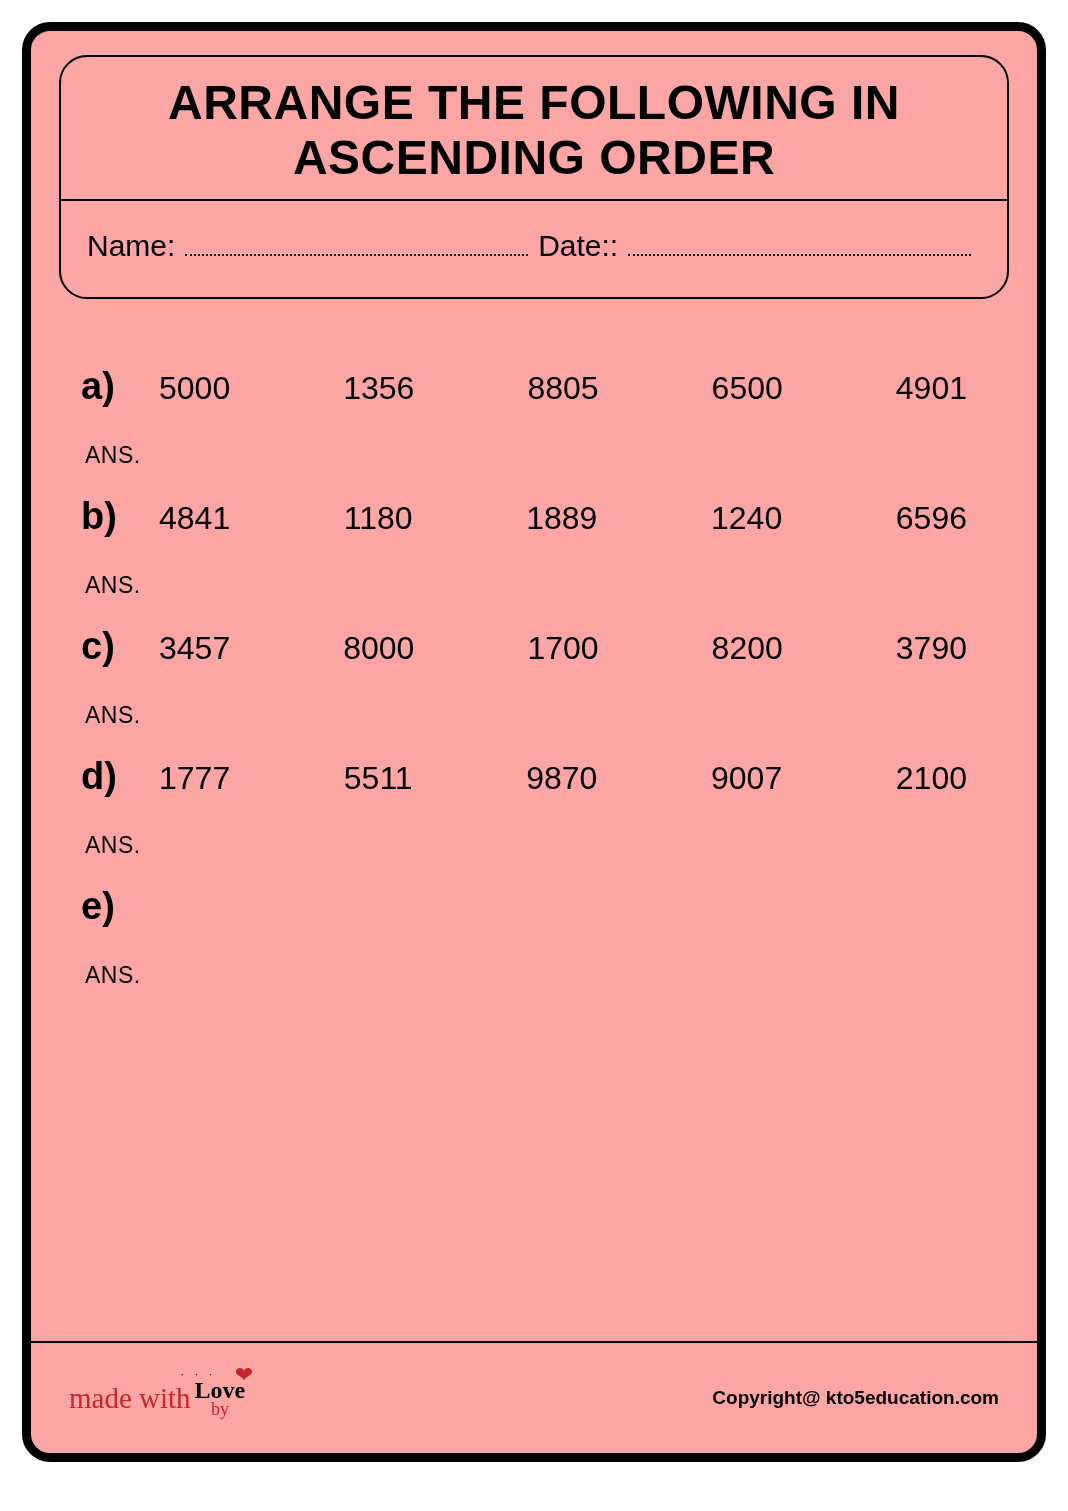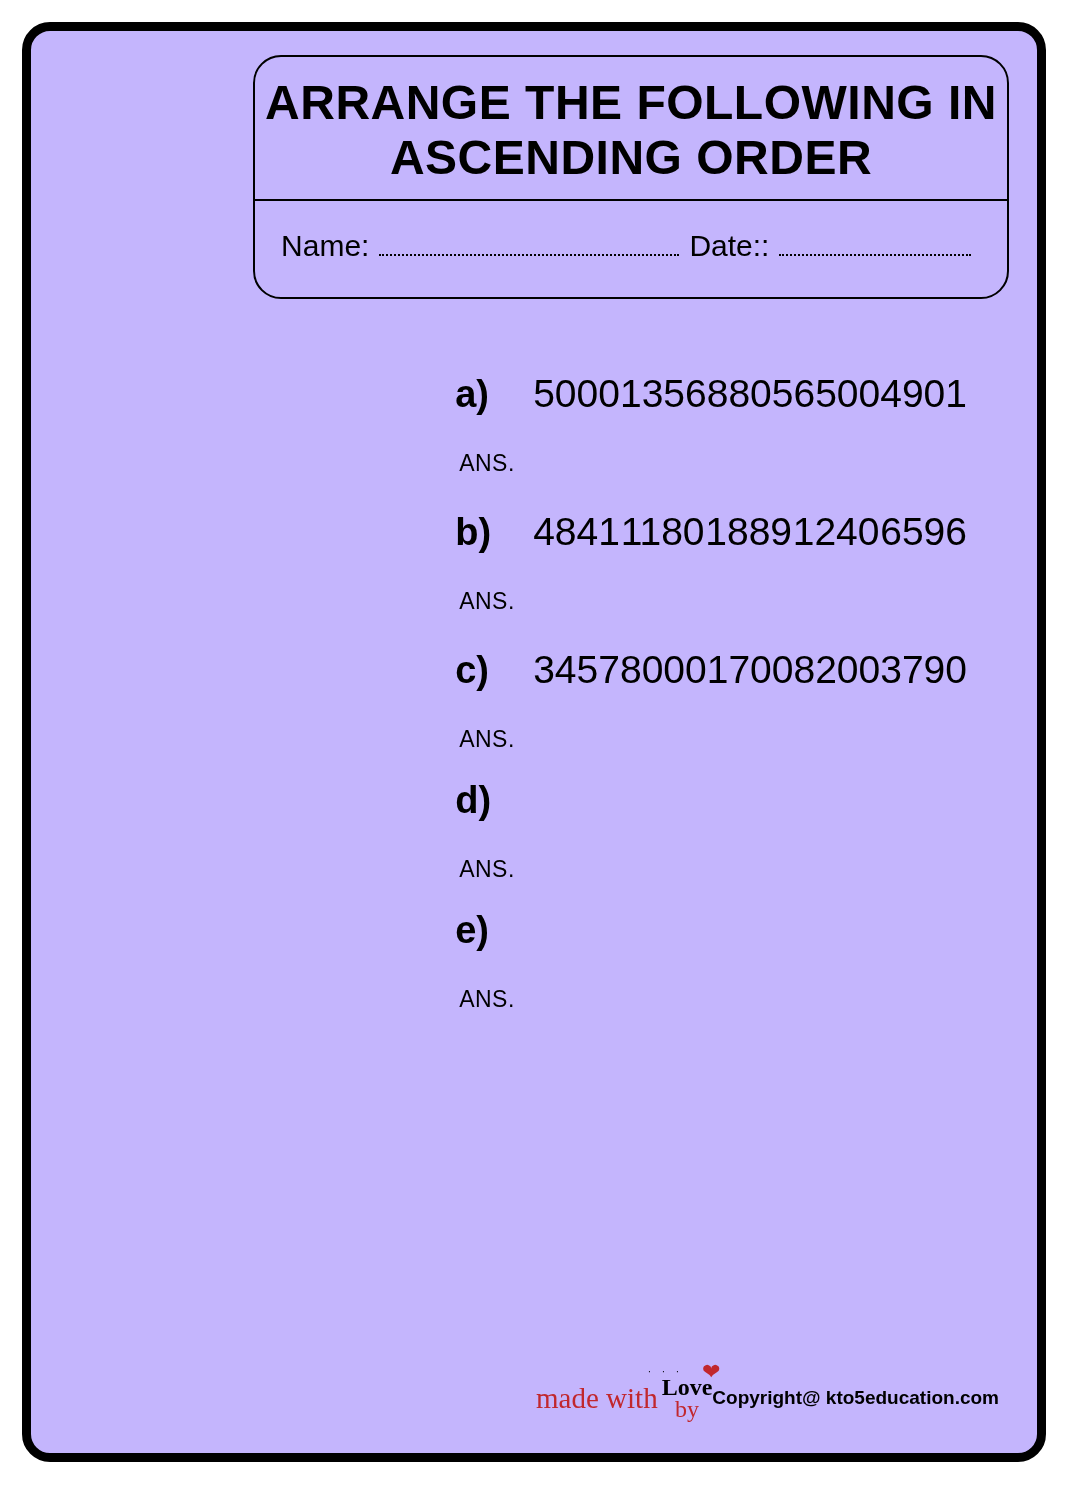--- a/index.html
+++ b/index.html
@@ -11,24 +11,23 @@
     position: relative;
   }
   .page {
     position: absolute;
     left: 22px;
     top: 22px;
     width: 1024px;
     height: 1440px;
     border: 9px solid #000;
     border-radius: 28px;
-    background: #c4b5fd;
+    background: #fca5a5;
     display: flex;
     flex-direction: column;
-    align-items: flex-end;
   }
   .header-box {
     margin: 24px 28px 0 28px;
     border: 2px solid #000;
     border-radius: 28px;
     overflow: hidden;
   }
   .title {
     font-weight: 900;
     font-size: 48px;
@@ -72,23 +71,22 @@
   }
   .qlabel {
     font-weight: 900;
     font-size: 38px;
     width: 70px;
   }
   .nums {
     flex: 1;
     display: flex;
     justify-content: space-between;
-    font-size: 39px;
+    font-size: 32px;
     padding-right: 20px;
-    margin-top: 7px;
   }
   .ans {
     font-size: 23px;
     letter-spacing: 0.5px;
     margin: 34px 0 24px 4px;
   }
 
   .footer-divider {
     border: none;
     border-top: 2px solid #000;
@@ -135,21 +133,21 @@
   }
   .love {
     font-family: "Brush Script MT", cursive;
     font-size: 24px;
     font-weight: bold;
     color: #000;
   }
   .by {
     font-family: "Brush Script MT", cursive;
     color: #c1272d;
-    font-size: 24px;
+    font-size: 18px;
     margin-top: -2px;
   }
   .copyright {
     font-weight: bold;
     font-size: 19px;
   }
 </style>
 </head>
 <body>
 
@@ -202,20 +200,27 @@
         <span>8000</span>
         <span>1700</span>
         <span>8200</span>
         <span>3790</span>
       </div>
     </div>
     <div class="ans">ANS.</div>
 
     <div class="qrow">
       <span class="qlabel">d)</span>
+      <div class="nums">
+        <span>1777</span>
+        <span>5511</span>
+        <span>9870</span>
+        <span>9007</span>
+        <span>2100</span>
+      </div>
     </div>
     <div class="ans">ANS.</div>
 
     <div class="qrow">
       <span class="qlabel">e)</span>
     </div>
     <div class="ans">ANS.</div>
 
   </div>
 

